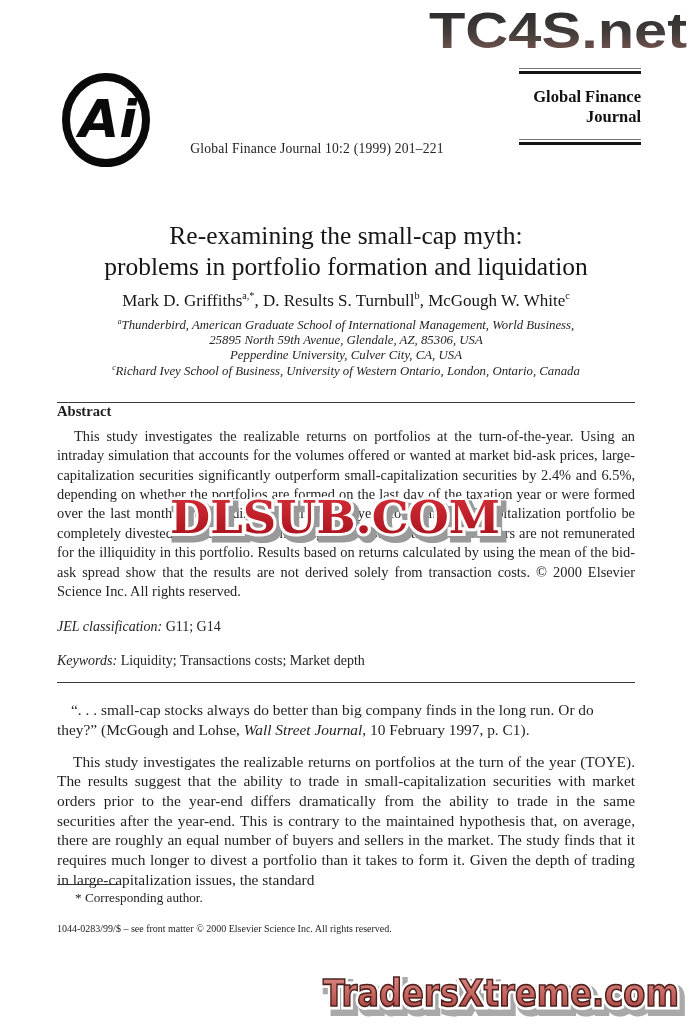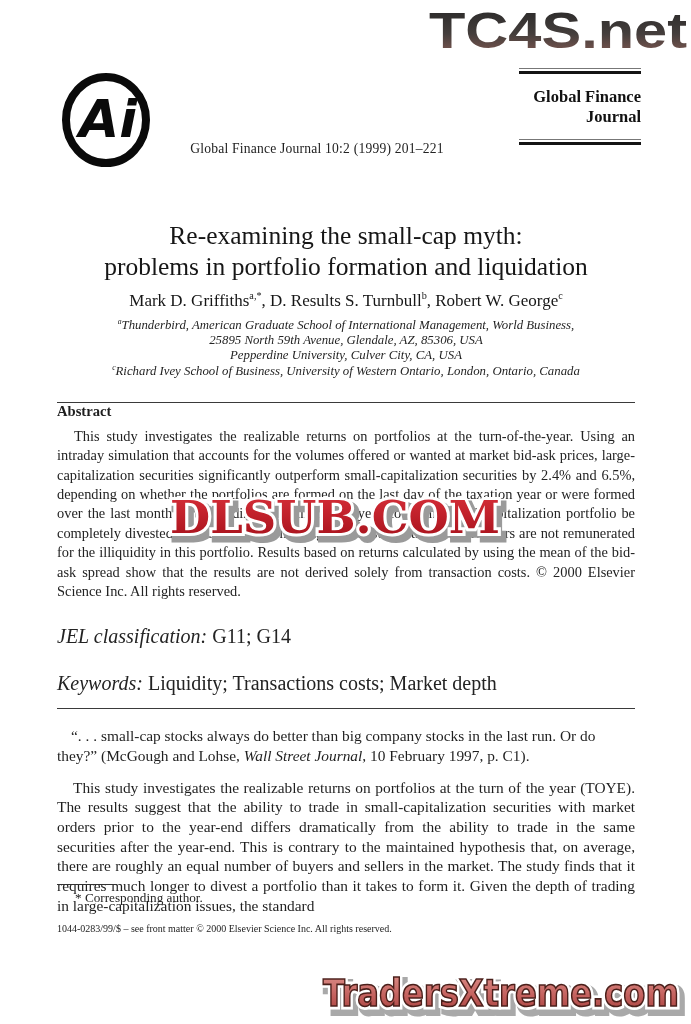--- a/index.html
+++ b/index.html
@@ -31,21 +31,21 @@
   .authors { text-align:center; font-size:17px; margin-top:9px; color:#161616; }
   sup { vertical-align:super; font-size:0.6em; line-height:0; }
   .affils { text-align:center; font-style:italic; font-size:12.8px; line-height:15.2px; margin-top:7px; color:#242424; }
   .hrule { height:0; border-top:1.3px solid #3a3a3a; }
   .rule-abstract { margin-top:23px; }
   .abstract-head { font-weight:bold; font-size:14.6px; }
   .abstract-text {
     margin:7px 0 0 0; font-size:14.4px; line-height:19.4px;
     text-align:justify; text-indent:17px; color:#232323;
   }
-  .jel-line, .kw-line { font-size:20px; margin-top:24px; color:#232323; }
+  .jel-line, .kw-line { font-size:14px; margin-top:18px; color:#232323; }
   .ital { font-style:italic; }
   .rule-mid { margin-top:13px; }
   .quote-para {
     margin:17px 0 0 0; font-size:15.4px; line-height:19.6px;
     text-indent:14px; color:#1f1f1f;
   }
   .body-para {
     margin:12px 0 0 0; font-size:15.4px; line-height:19.7px;
     text-align:justify; text-indent:16px; color:#1f1f1f;
   }
@@ -95,21 +95,21 @@
   <div class="rule-thick"></div>
 </div>
 
 <div class="article">
   <div class="title">
     <div>Re-examining the small-cap myth:</div>
     <div>problems in portfolio formation and liquidation</div>
   </div>
 
   <div class="authors">
-    <span>Mark D. Griffiths</span><sup>a,*</sup><span>, D. Results S. Turnbull</span><sup>b</sup><span>, Robert W. George</span><sup>c</sup>
+    <span>Mark D. Griffiths</span><sup>a,*</sup><span>, D. Results S. Turnbull</span><sup>b</sup><span>, McGough W. White</span><sup>c</sup>
   </div>
 
   <div class="affils">
     <div><sup>a</sup><span>Thunderbird, American Graduate School of International Management, World Business,</span></div>
     <div><sup></sup><span>25895 North 59th Avenue, Glendale, AZ, 85306, USA</span></div>
     <div><sup></sup><span>Pepperdine University, Culver City, CA, USA</span></div>
     <div><sup>c</sup><span>Richard Ivey School of Business, University of Western Ontario, London, Ontario, Canada</span></div>
   </div>
 
   <div class="hrule rule-abstract"></div>
@@ -120,21 +120,21 @@
   <div class="jel-line">
     <span class="ital">JEL classification:</span><span> G11; G14</span>
   </div>
   <div class="kw-line">
     <span class="ital">Keywords:</span><span> Liquidity; Transactions costs; Market depth</span>
   </div>
 
   <div class="hrule rule-mid"></div>
 
   <p class="quote-para">
-    <span>“. . . small-cap stocks always do better than big company stocks in the last run. Or do they?” (McGough and Lohse, </span><span class="ital">Wall Street Journal</span><span>, 10 February 1997, p. C1).</span>
+    <span>“. . . small-cap stocks always do better than big company finds in the long run. Or do they?” (McGough and Lohse, </span><span class="ital">Wall Street Journal</span><span>, 10 February 1997, p. C1).</span>
   </p>
 
   <p class="body-para">This study investigates the realizable returns on portfolios at the turn of the year (TOYE). The results suggest that the ability to trade in small-capitalization securities with market orders prior to the year-end differs dramatically from the ability to trade in the same securities after the year-end. This is contrary to the maintained hypothesis that, on average, there are roughly an equal number of buyers and sellers in the market. The study finds that it requires much longer to divest a portfolio than it takes to form it. Given the depth of trading in large-capitalization issues, the standard</p>
 </div>
 
 <div class="footnote">
   <div class="footnote-rule"></div>
   <div class="footnote-text">* Corresponding author.</div>
 </div>
 

